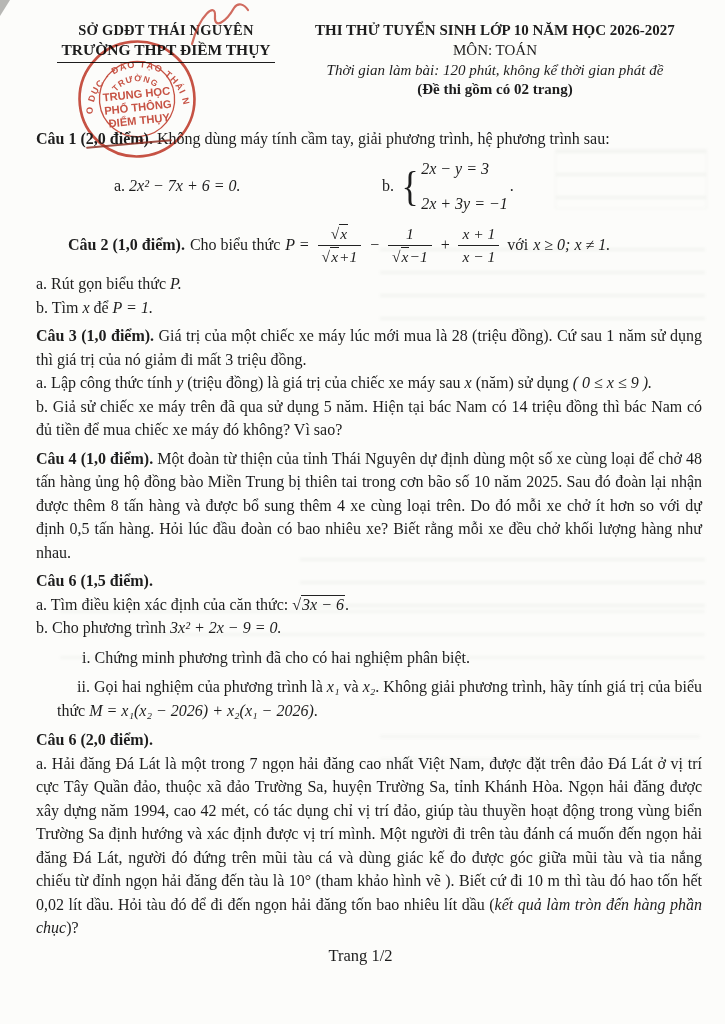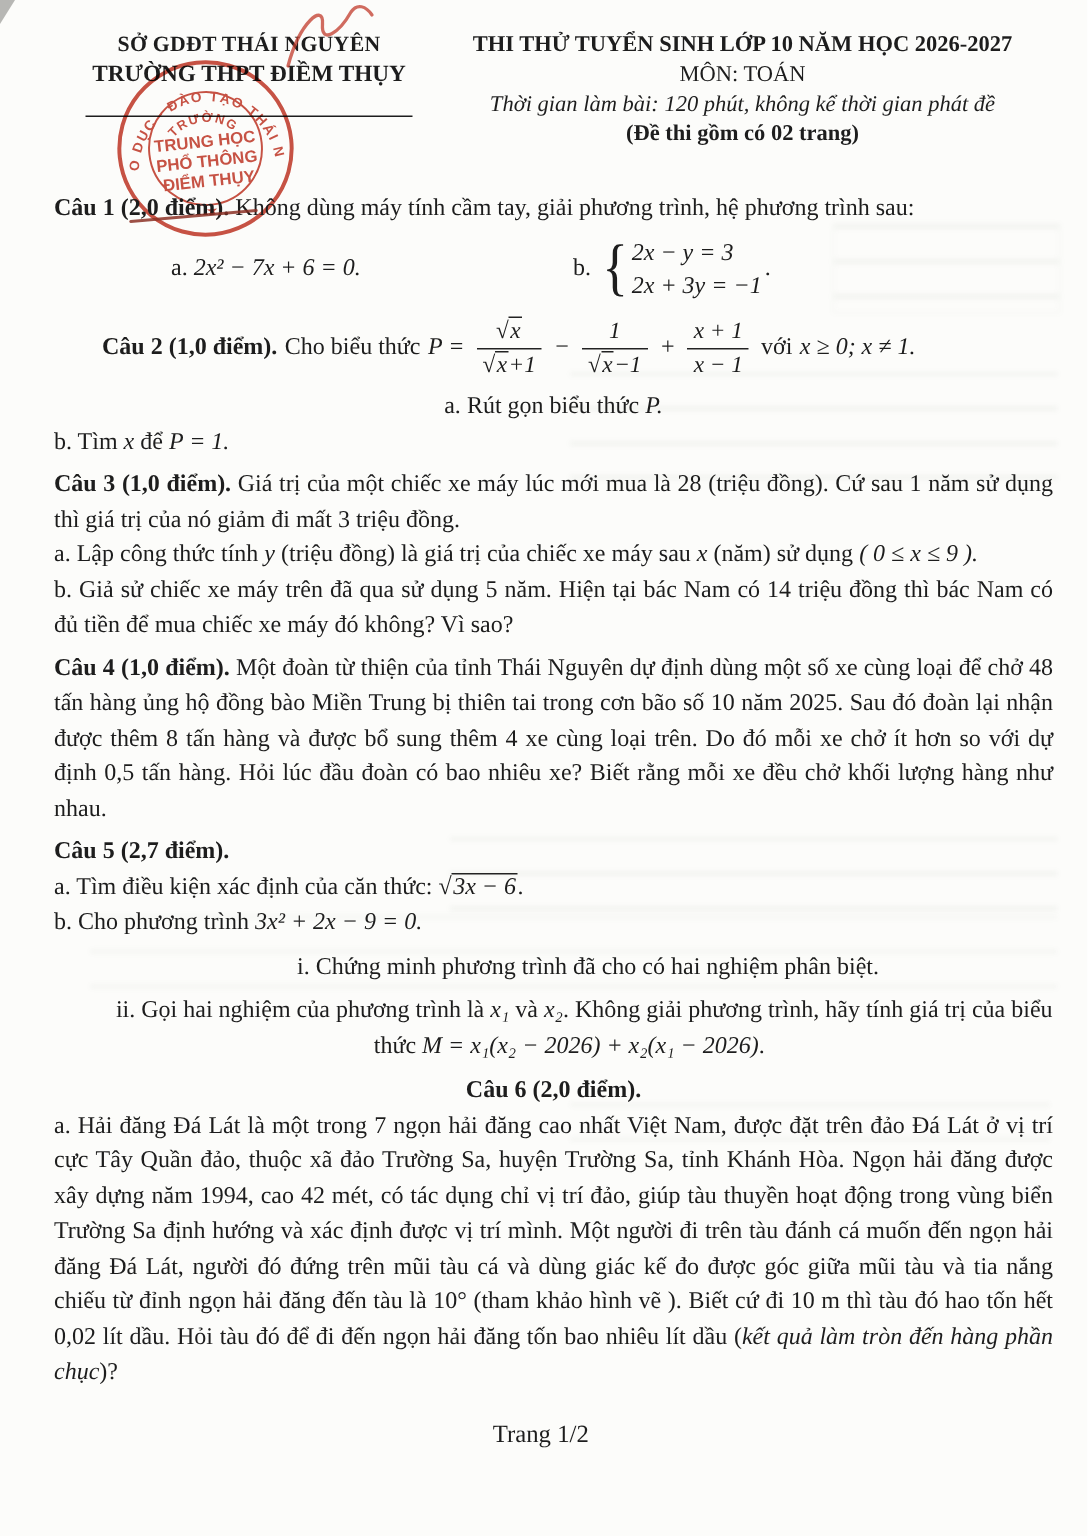--- a/index.html
+++ b/index.html
@@ -17,21 +17,21 @@
   .b3{left:300px;top:558px;width:405px;height:52px;}
   .b4{left:60px;top:610px;width:645px;height:56px;opacity:.35;}
   .b5{left:380px;top:735px;width:320px;height:26px;opacity:.4;}
   .scribble{position:absolute;left:186px;top:0;width:74px;height:46px;z-index:3;}
   .strike{position:absolute;left:86px;top:143px;width:86px;height:2.4px;background:#8c3126;
     transform:rotate(-5deg);opacity:.85;z-index:3;border-radius:2px;}
   
   .hdr-left{position:absolute;left:52px;top:22px;width:228px;text-align:center;z-index:2;}
   .dept{font-size:14.5px;font-weight:bold;letter-spacing:.2px;}
   .school{font-size:15.5px;font-weight:bold;display:inline-block;border-bottom:1.6px solid #1d1d1d;
-    padding:1px 4px 18px;margin-top:1px;}
+    padding:1px 4px 3px;margin-top:1px;}
   .hdr-right{position:absolute;left:282px;top:22px;width:426px;text-align:center;z-index:2;}
   .t1{font-size:15px;font-weight:bold;}
   .t2{font-size:15px;font-weight:normal;margin-top:3px;}
   .t3{font-size:15px;font-style:italic;margin-top:3px;}
   .t4{font-size:15px;font-weight:bold;margin-top:2px;}
   
   .stamp{position:absolute;left:76px;top:38px;width:122px;height:122px;z-index:2;
     transform:rotate(-6deg);opacity:.88;mix-blend-mode:multiply;}
   .stamp text{fill:#c23b2b;font-family:"Liberation Sans","DejaVu Sans",sans-serif;font-weight:bold;}
   .stamp .ring{font-size:9px;letter-spacing:1.1px;}
@@ -43,31 +43,31 @@
   p{margin:0;}
   .just{text-align:justify;}
   .blk{margin-top:5px;}
   .mi{font-style:italic;}
   b{font-weight:bold;}
   .q1row{display:flex;align-items:center;margin:7px 0 4px;}
   .q1a{margin-left:78px;width:268px;}
   .q1b{display:flex;align-items:center;}
   .system{display:inline-flex;align-items:center;margin:0 2px;}
   .brace{font-size:42px;font-weight:400;line-height:1;transform:scaleX(.85);margin-right:1px;font-style:normal;}
-  .eqs{display:inline-flex;flex-direction:column;gap:1px;line-height:21px;}
+  .eqs{display:inline-flex;flex-direction:column;gap:14px;line-height:21px;}
   .frac{display:inline-block;text-align:center;vertical-align:middle;margin:0 3px;line-height:1.25;font-size:15.5px;}
   .frac .num{display:block;border-bottom:1.3px solid #222;padding:1px 4px 2px;}
   .frac .den{display:block;padding:1px 4px 0;}
   .sqrt{white-space:nowrap;}
   .sqrt .rs{font-style:normal;}
   .sqrt .ra{border-top:1.3px solid #222;padding:0 1px;}
   .q2line{margin-top:9px;display:flex;align-items:center;flex-wrap:wrap;column-gap:5px;margin-left:32px;}
   .sub{margin-left:46px;}
   .sub2{margin-left:21px;text-indent:20px;}
-  .gap{margin-top:6px;text-align:center;}
+  .gap{margin-top:6px;}
   .footer{position:absolute;left:0;right:4px;bottom:58px;text-align:center;font-size:16.5px;z-index:2;}
 </style>
 </head>
 <body>
 
 <div class="page">
 
   <div class="corner"></div>
   <div class="bleed b1"></div>
   <div class="bleed b2"></div>
@@ -153,21 +153,21 @@
     </div>
     <p class="gap"><span>a.</span> <span>Rút gọn biểu thức</span> <span class="mi">P.</span></p>
     <p><span>b.</span> <span>Tìm</span> <span class="mi">x</span> <span>để</span> <span class="mi">P = 1.</span></p>
 
     <p class="just blk"><b>Câu 3 (1,0 điểm).</b> <span>Giá trị của một chiếc xe máy lúc mới mua là 28 (triệu đồng). Cứ sau 1 năm sử dụng thì giá trị của nó giảm đi mất 3 triệu đồng.</span></p>
     <p class="just"><span>a.</span> <span>Lập công thức tính</span> <span class="mi">y</span> <span>(triệu đồng) là giá trị của chiếc xe máy sau</span> <span class="mi">x</span> <span>(năm) sử dụng</span> <span class="mi">( 0 ≤ x ≤ 9 ).</span></p>
     <p class="just"><span>b.</span> <span>Giả sử chiếc xe máy trên đã qua sử dụng 5 năm. Hiện tại bác Nam có 14 triệu đồng thì bác Nam có đủ tiền để mua chiếc xe máy đó không? Vì sao?</span></p>
 
     <p class="just blk"><b>Câu 4 (1,0 điểm).</b> <span>Một đoàn từ thiện của tỉnh Thái Nguyên dự định dùng một số xe cùng loại để chở 48 tấn hàng ủng hộ đồng bào Miền Trung bị thiên tai trong cơn bão số 10 năm 2025. Sau đó đoàn lại nhận được thêm 8 tấn hàng và được bổ sung thêm 4 xe cùng loại trên. Do đó mỗi xe chở ít hơn so với dự định 0,5 tấn hàng. Hỏi lúc đầu đoàn có bao nhiêu xe? Biết rằng mỗi xe đều chở khối lượng hàng như nhau.</span></p>
 
-    <p class="blk"><b>Câu 5 (2,7 điểm).</b></p>
+    <p class="blk"><b>Câu 6 (1,5 điểm).</b></p>
     <p><span>a.</span> <span>Tìm điều kiện xác định của căn thức:</span> <span class="sqrt"><span class="rs">√</span><span class="ra mi">3x − 6</span></span><span>.</span></p>
     <p><span>b.</span> <span>Cho phương trình</span> <span class="mi">3x² + 2x − 9 = 0.</span></p>
     <p class="sub gap"><span>i.</span> <span>Chứng minh phương trình đã cho có hai nghiệm phân biệt.</span></p>
     <p class="just sub2 gap"><span>ii.</span> <span>Gọi hai nghiệm của phương trình là</span> <span class="mi">x₁</span> <span>và</span> <span class="mi">x₂</span><span>. Không giải phương trình, hãy tính giá trị của biểu thức</span> <span class="mi">M = x₁(x₂ − 2026) + x₂(x₁ − 2026)</span><span>.</span></p>
 
     <p class="blk gap"><b>Câu 6 (2,0 điểm).</b></p>
     <p class="just"><span>a.</span> <span>Hải đăng Đá Lát là một trong 7 ngọn hải đăng cao nhất Việt Nam, được đặt trên đảo Đá Lát ở vị trí cực Tây Quần đảo, thuộc xã đảo Trường Sa, huyện Trường Sa, tỉnh Khánh Hòa. Ngọn hải đăng được xây dựng năm 1994, cao 42 mét, có tác dụng chỉ vị trí đảo, giúp tàu thuyền hoạt động trong vùng biển Trường Sa định hướng và xác định được vị trí mình. Một người đi trên tàu đánh cá muốn đến ngọn hải đăng Đá Lát, người đó đứng trên mũi tàu cá và dùng giác kế đo được góc giữa mũi tàu và tia nắng chiếu từ đỉnh ngọn hải đăng đến tàu là 10° (tham khảo hình vẽ ). Biết cứ đi 10 m thì tàu đó hao tốn hết 0,02 lít dầu. Hỏi tàu đó để đi đến ngọn hải đăng tốn bao nhiêu lít dầu (</span><span class="mi">kết quả làm tròn đến hàng phần chục</span><span>)?</span></p>
 
   </div>
 

